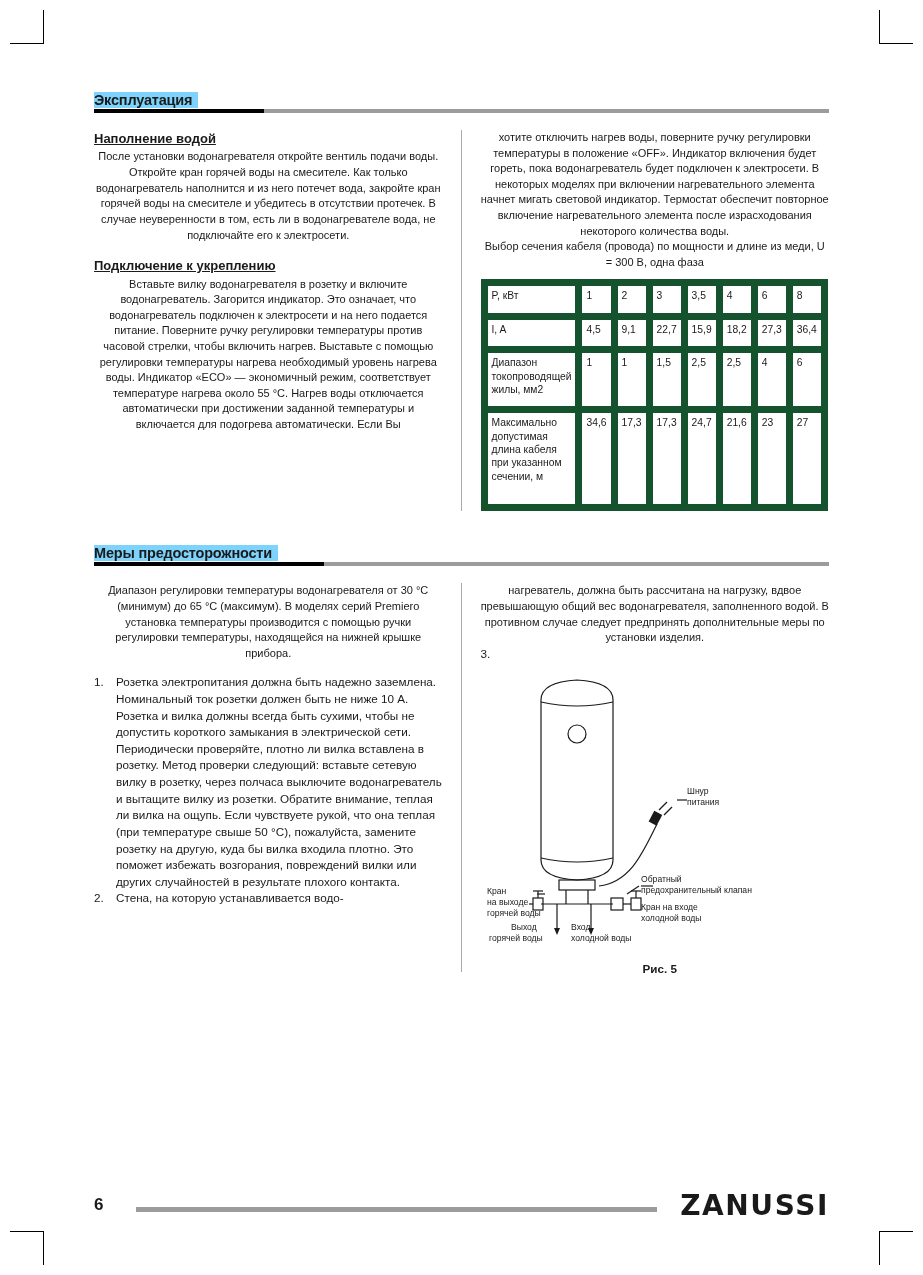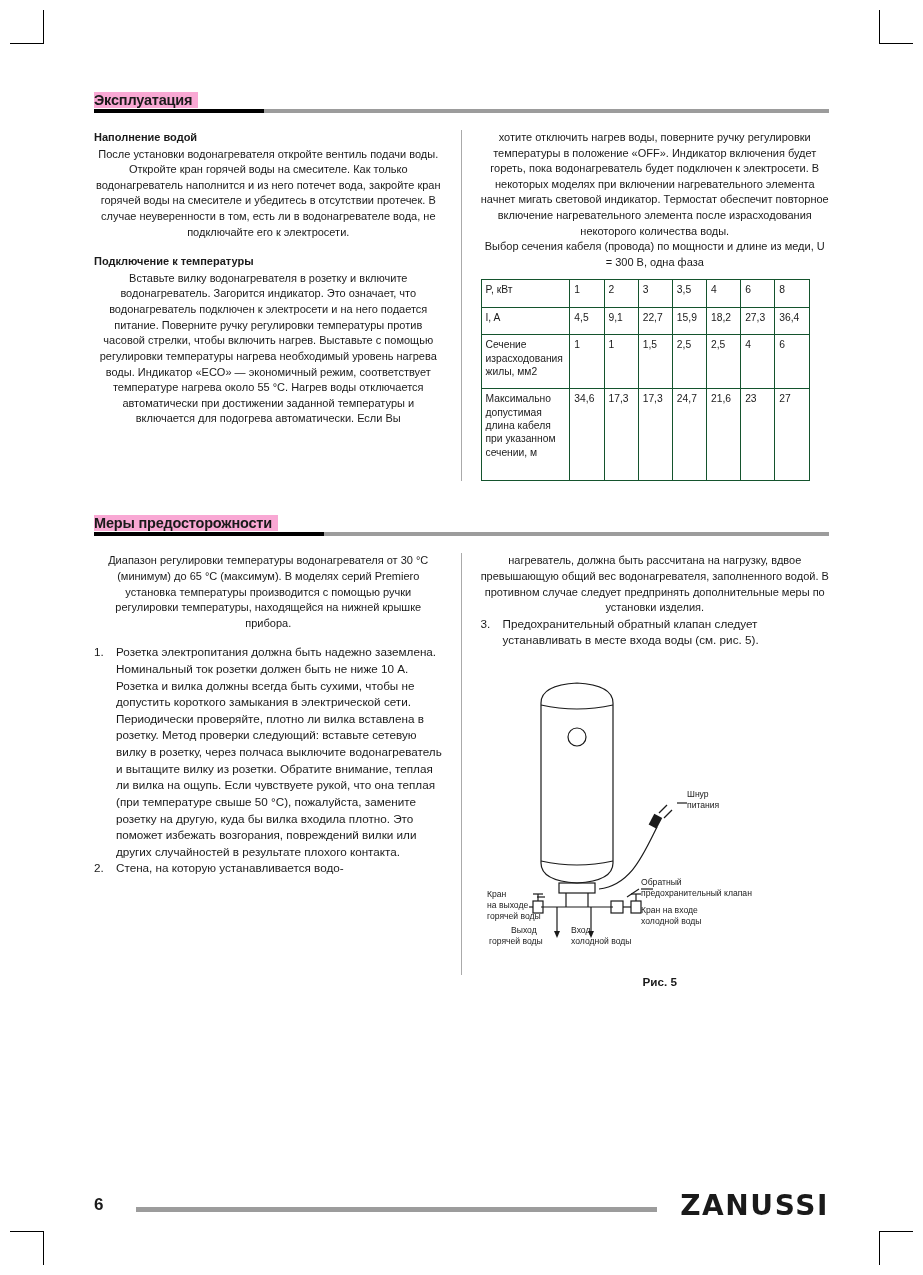--- a/index.html
+++ b/index.html
@@ -53,21 +53,21 @@
     background: #9c9c9c;
   }
   .section-head .bar {
     position: absolute;
     left: 0;
     bottom: 0;
     width: 170px;
     height: 4px;
     background: #000;
   }
-  .section-head .label { position: relative; z-index: 2; display:inline-block; padding-right:6px; background:#f9a8d4;}
+  .section-head .label { position: relative; z-index: 2; display:inline-block; padding-right:6px; background:#7dd3fc;}
 
   .cols {
     display: flex;
     position: relative;
     margin-top: 17px;
   }
   .col {
     width: 351px;
   }
   .col.left { padding-right: 16px; }
@@ -75,24 +75,25 @@
   .divider {
     position: absolute;
     top: 0;
     bottom: 0;
     left: 367px;
     width: 1px;
     background: #aaaaaa;
   }
 
   h4.sub {
-    font-size: 11px;
+    font-size: 13px;
     font-weight: bold;
     margin: 0 0 1px 0;
     line-height: 1.42;
+    text-decoration: underline;
   }
   p.body {
     font-size: 11px;
     line-height: 1.42;
     margin: 0 0 0 0;
     text-align: center;
   }
   p.body + h4.sub { margin-top: 14px; }
 
   
@@ -115,21 +116,21 @@
   }
 
   
   table.copper {
     border-collapse: collapse;
     margin-top: 9px;
     width: 329px;
     font-size: 10.3px;
   }
   table.copper td {
-    border: 1px solid #14532d;
+    border: 7px solid #14532d;
     padding: 3px 4px 10px 4px;
     vertical-align: top;
     line-height: 1.3;
   }
   table.copper td.rowhdr {
     width: 84px;
   }
   table.copper td.val {
     width: 34px;
     text-align: left;
@@ -141,21 +142,20 @@
   .figure {
     margin-top: 26px;
     position: relative;
     height: 300px;
   }
   .figure svg { display: block; }
   .figcap {
     text-align: center;
     font-size: 11.7px;
     font-weight: bold;
-    margin-top: 10px;
     margin-left: 10px;
   }
 
   
   .footer {
     position: absolute;
     left: 94px;
     right: 94px;
     bottom: 52px;
     height: 30px;
@@ -206,21 +206,21 @@
       <span class="bar"></span>
       <span class="label">Эксплуатация</span>
     </div>
 
     <div class="cols">
       <div class="divider"></div>
 
       <div class="col left">
         <h4 class="sub">Наполнение водой</h4>
         <p class="body">После установки водонагревателя откройте вентиль подачи воды. Откройте кран горячей воды на смесителе. Как только водонагреватель наполнится и из него потечет вода, закройте кран горячей воды на смесителе и убедитесь в отсутствии протечек. В случае неуверенности в том, есть ли в водонагревателе вода, не подключайте его к электросети.</p>
-        <h4 class="sub">Подключение к температуры</h4>
+        <h4 class="sub">Подключение к укреплению</h4>
         <p class="body">Вставьте вилку водонагревателя в розетку и включите водонагреватель. Загорится индикатор. Это означает, что водонагреватель подключен к электросети и на него подается питание. Поверните ручку регулировки температуры против часовой стрелки, чтобы включить нагрев. Выставьте с помощью регулировки температуры нагрева необходимый уровень нагрева воды. Индикатор «ECO» — экономичный режим, соответствует температуре нагрева около 55 °C. Нагрев воды отключается автоматически при достижении заданной температуры и включается для подогрева автоматически. Если Вы</p>
       </div>
 
       <div class="col right">
         <p class="body">хотите отключить нагрев воды, поверните ручку регулировки температуры в положение «OFF». Индикатор включения будет гореть, пока водонагреватель будет подключен к электросети. В некоторых моделях при включении нагревательного элемента начнет мигать световой индикатор. Термостат обеспечит повторное включение нагревательного элемента после израсходования некоторого количества воды.</p>
         <p class="body">Выбор сечения кабеля (провода) по мощности и длине из меди, U = 300 B, одна фаза</p>
 
         <table class="copper">
           <tbody>
               <tr>
@@ -237,21 +237,21 @@
             <td class="rowhdr">I, A</td>
             <td class="val">4,5</td>
             <td class="val">9,1</td>
             <td class="val">22,7</td>
             <td class="val">15,9</td>
             <td class="val">18,2</td>
             <td class="val">27,3</td>
             <td class="val">36,4</td>
           </tr>
           <tr>
-            <td class="rowhdr tall1">Сечение израсходования жилы, мм2</td>
+            <td class="rowhdr tall1">Диапазон токопроводящей жилы, мм2</td>
             <td class="val">1</td>
             <td class="val">1</td>
             <td class="val">1,5</td>
             <td class="val">2,5</td>
             <td class="val">2,5</td>
             <td class="val">4</td>
             <td class="val">6</td>
           </tr>
           <tr>
             <td class="rowhdr tall2">Максимально допустимая длина кабеля при указанном сечении, м</td>
@@ -291,21 +291,20 @@
           </li>
         </ol>
       </div>
 
       <div class="col right">
         <p class="body">нагреватель, должна быть рассчитана на нагрузку, вдвое превышающую общий вес водонагревателя, заполненного водой. В противном случае следует предпринять дополнительные меры по установки изделия.</p>
 
         <ol class="numlist" style="margin-top:0;">
           <li>
             <span class="num">3.</span>
-            <span>Предохранительный обратный клапан следует устанавливать в месте входа воды (см. рис. 5).</span>
           </li>
         </ol>
 
         <div class="figure">
           <svg width="340" height="290" viewBox="0 0 340 290">
             <g fill="none" stroke="#1a1a1a" stroke-width="1.2">
 
               <path d="M60,28 Q60,10 96,8 Q132,10 132,28 L132,188 Q132,206 96,208 Q60,206 60,188 Z"></path>
 
               <path d="M60,30 Q96,38 132,30"></path>

